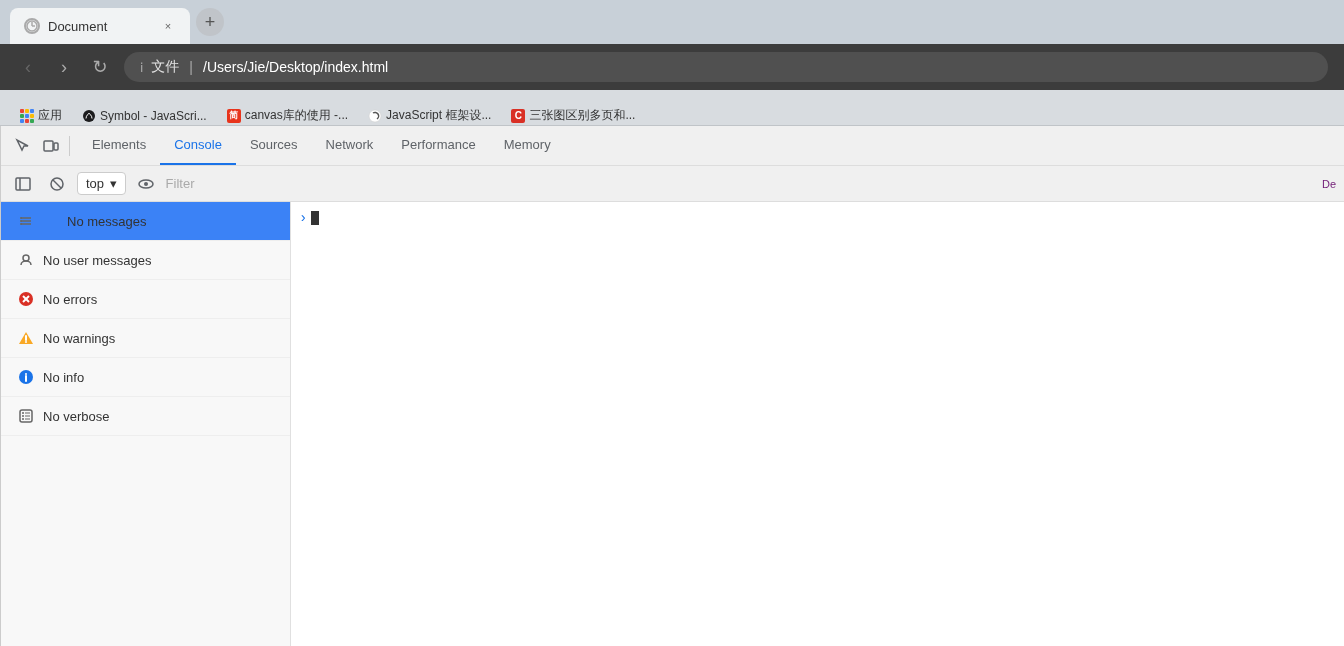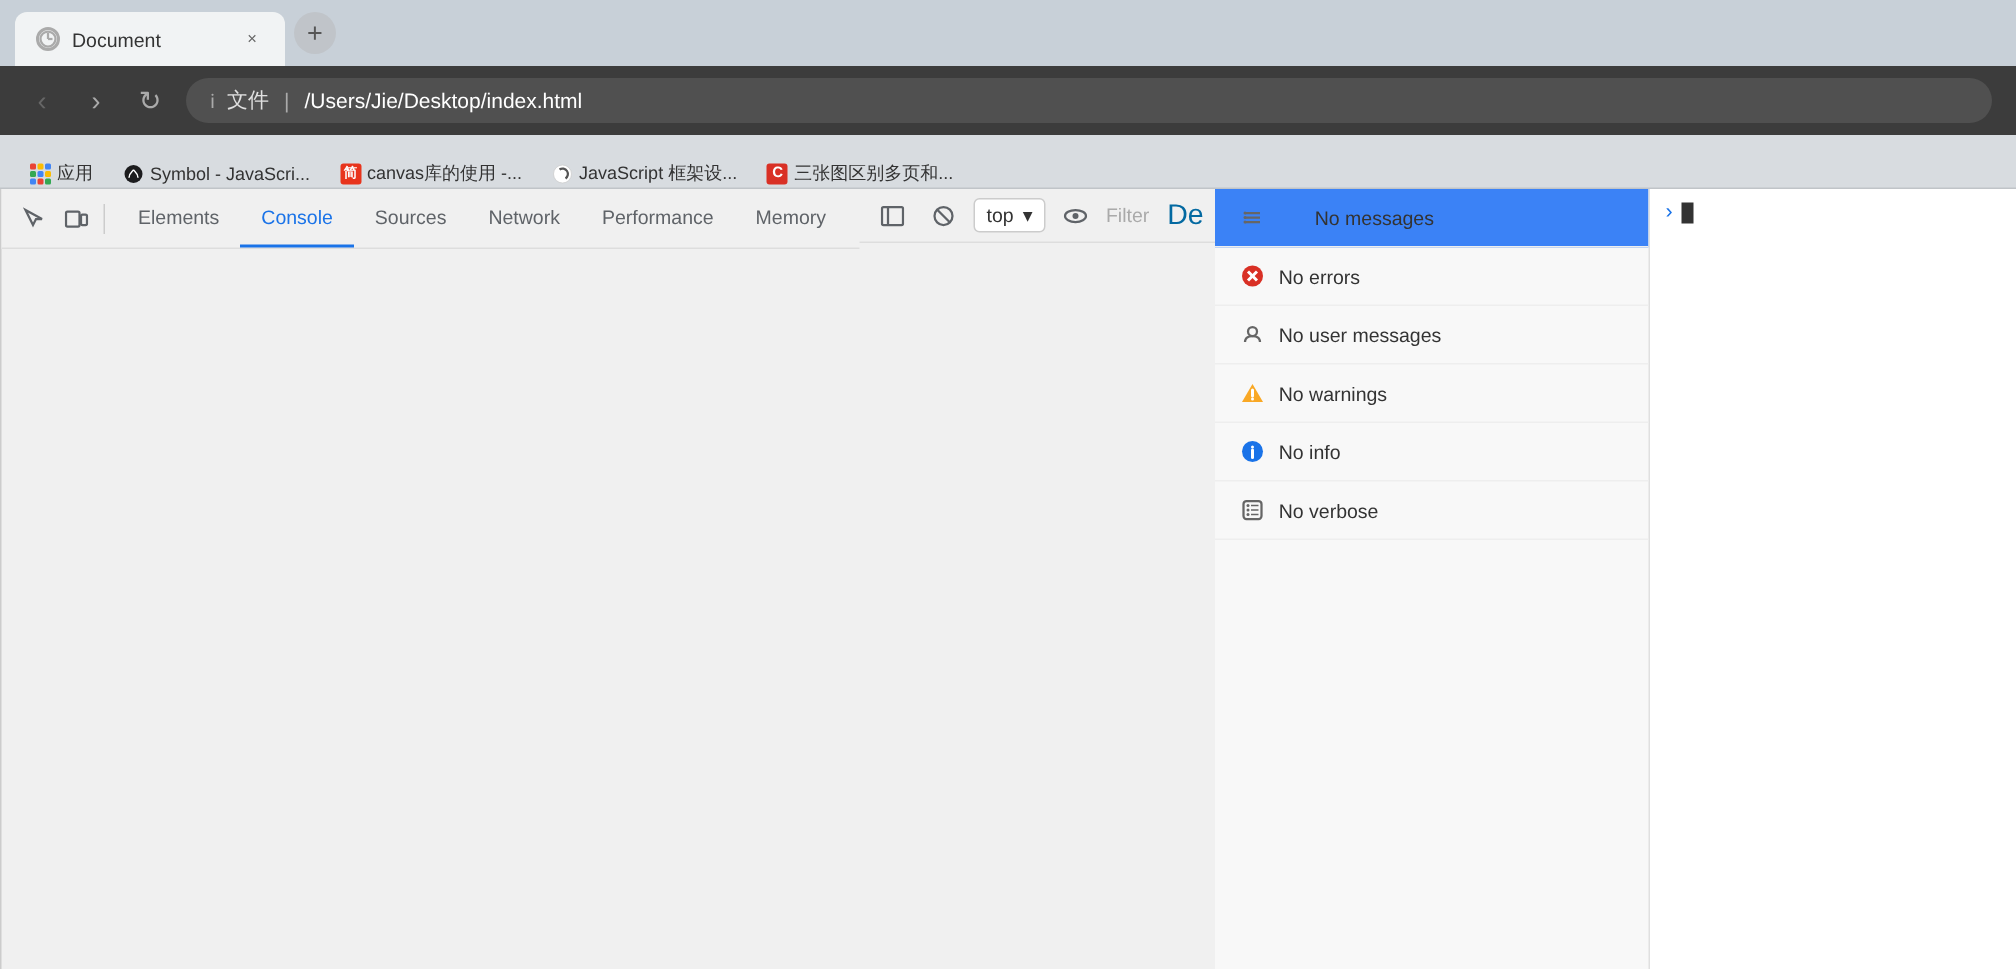--- a/index.html
+++ b/index.html
@@ -143,21 +143,21 @@
       font-weight: 400;
       color: #000;
     }
 
     
     .devtools {
       flex: 1;
       background: #f0f0f0;
       border-left: 1px solid #ccc;
       display: flex;
-      flex-direction: row;
+      flex-direction: column;
     }
 
     
     .devtools-toolbar {
       display: flex;
       align-items: center;
       background: #f0f0f0;
       border-bottom: 1px solid #ddd;
       height: 40px;
       padding: 0 8px;
@@ -420,21 +420,21 @@
         <span>▾</span>
       </div>
       <div class="dt-icon-btn">
         <svg width="16" height="16" viewBox="0 0 16 16">
             <ellipse cx="8" cy="8" rx="7" ry="4" fill="none" stroke="#5f6368" stroke-width="1.5"></ellipse>
             <circle cx="8" cy="8" r="2" fill="#5f6368"></circle>
           </svg>
       </div>
       <span class="filter-placeholder">Filter</span>
       <span style="flex:1"></span>
-      <span style="color:#0369a1;font-size:19px;">De</span>
+      <span style="color:#701a75;font-size:11px;">De</span>
     </div>
 
     <div class="devtools-body">
 
       <div class="console-sidebar">
 
         <div class="sidebar-item active">
           <div class="si-icon">
             <svg width="14" height="14" viewBox="0 0 14 14">
               <line x1="2" y1="4" x2="12" y2="4" stroke="#666" stroke-width="1.5"></line>
@@ -443,37 +443,37 @@
               <circle cx="2" cy="4" r="1" fill="#666"></circle>
               <circle cx="2" cy="7" r="1" fill="#666"></circle>
               <circle cx="2" cy="10" r="1" fill="#666"></circle>
             </svg>
           </div>
           <span>No messages</span>
         </div>
 
         <div class="sidebar-item">
           <div class="si-icon">
+            <svg width="14" height="14" viewBox="0 0 14 14">
+              <circle cx="7" cy="5" r="3" fill="none" stroke="#666" stroke-width="1.5"></circle>
+              <path d="M2 12 C2 9 5 8 7 8 C9 8 12 9 12 12" fill="none" stroke="#666" stroke-width="1.5"></path>
+            </svg>
+          </div>
+          <span>No user messages</span>
+        </div>
+
+        <div class="sidebar-item">
+          <div class="si-icon">
             <svg width="16" height="16" viewBox="0 0 16 16">
               <circle cx="8" cy="8" r="7" fill="#d93025"></circle>
               <line x1="5" y1="5" x2="11" y2="11" stroke="#fff" stroke-width="2"></line>
               <line x1="11" y1="5" x2="5" y2="11" stroke="#fff" stroke-width="2"></line>
             </svg>
           </div>
           <span>No errors</span>
-        </div>
-
-        <div class="sidebar-item">
-          <div class="si-icon">
-            <svg width="14" height="14" viewBox="0 0 14 14">
-              <circle cx="7" cy="5" r="3" fill="none" stroke="#666" stroke-width="1.5"></circle>
-              <path d="M2 12 C2 9 5 8 7 8 C9 8 12 9 12 12" fill="none" stroke="#666" stroke-width="1.5"></path>
-            </svg>
-          </div>
-          <span>No user messages</span>
         </div>
 
         <div class="sidebar-item">
           <div class="si-icon">
             <svg width="16" height="16" viewBox="0 0 16 16">
               <polygon points="8,2 15,14 1,14" fill="#f9a825" stroke="none"></polygon>
               <line x1="8" y1="6" x2="8" y2="10" stroke="#fff" stroke-width="2" stroke-linecap="round"></line>
               <circle cx="8" cy="12" r="1" fill="#fff"></circle>
             </svg>
           </div>

